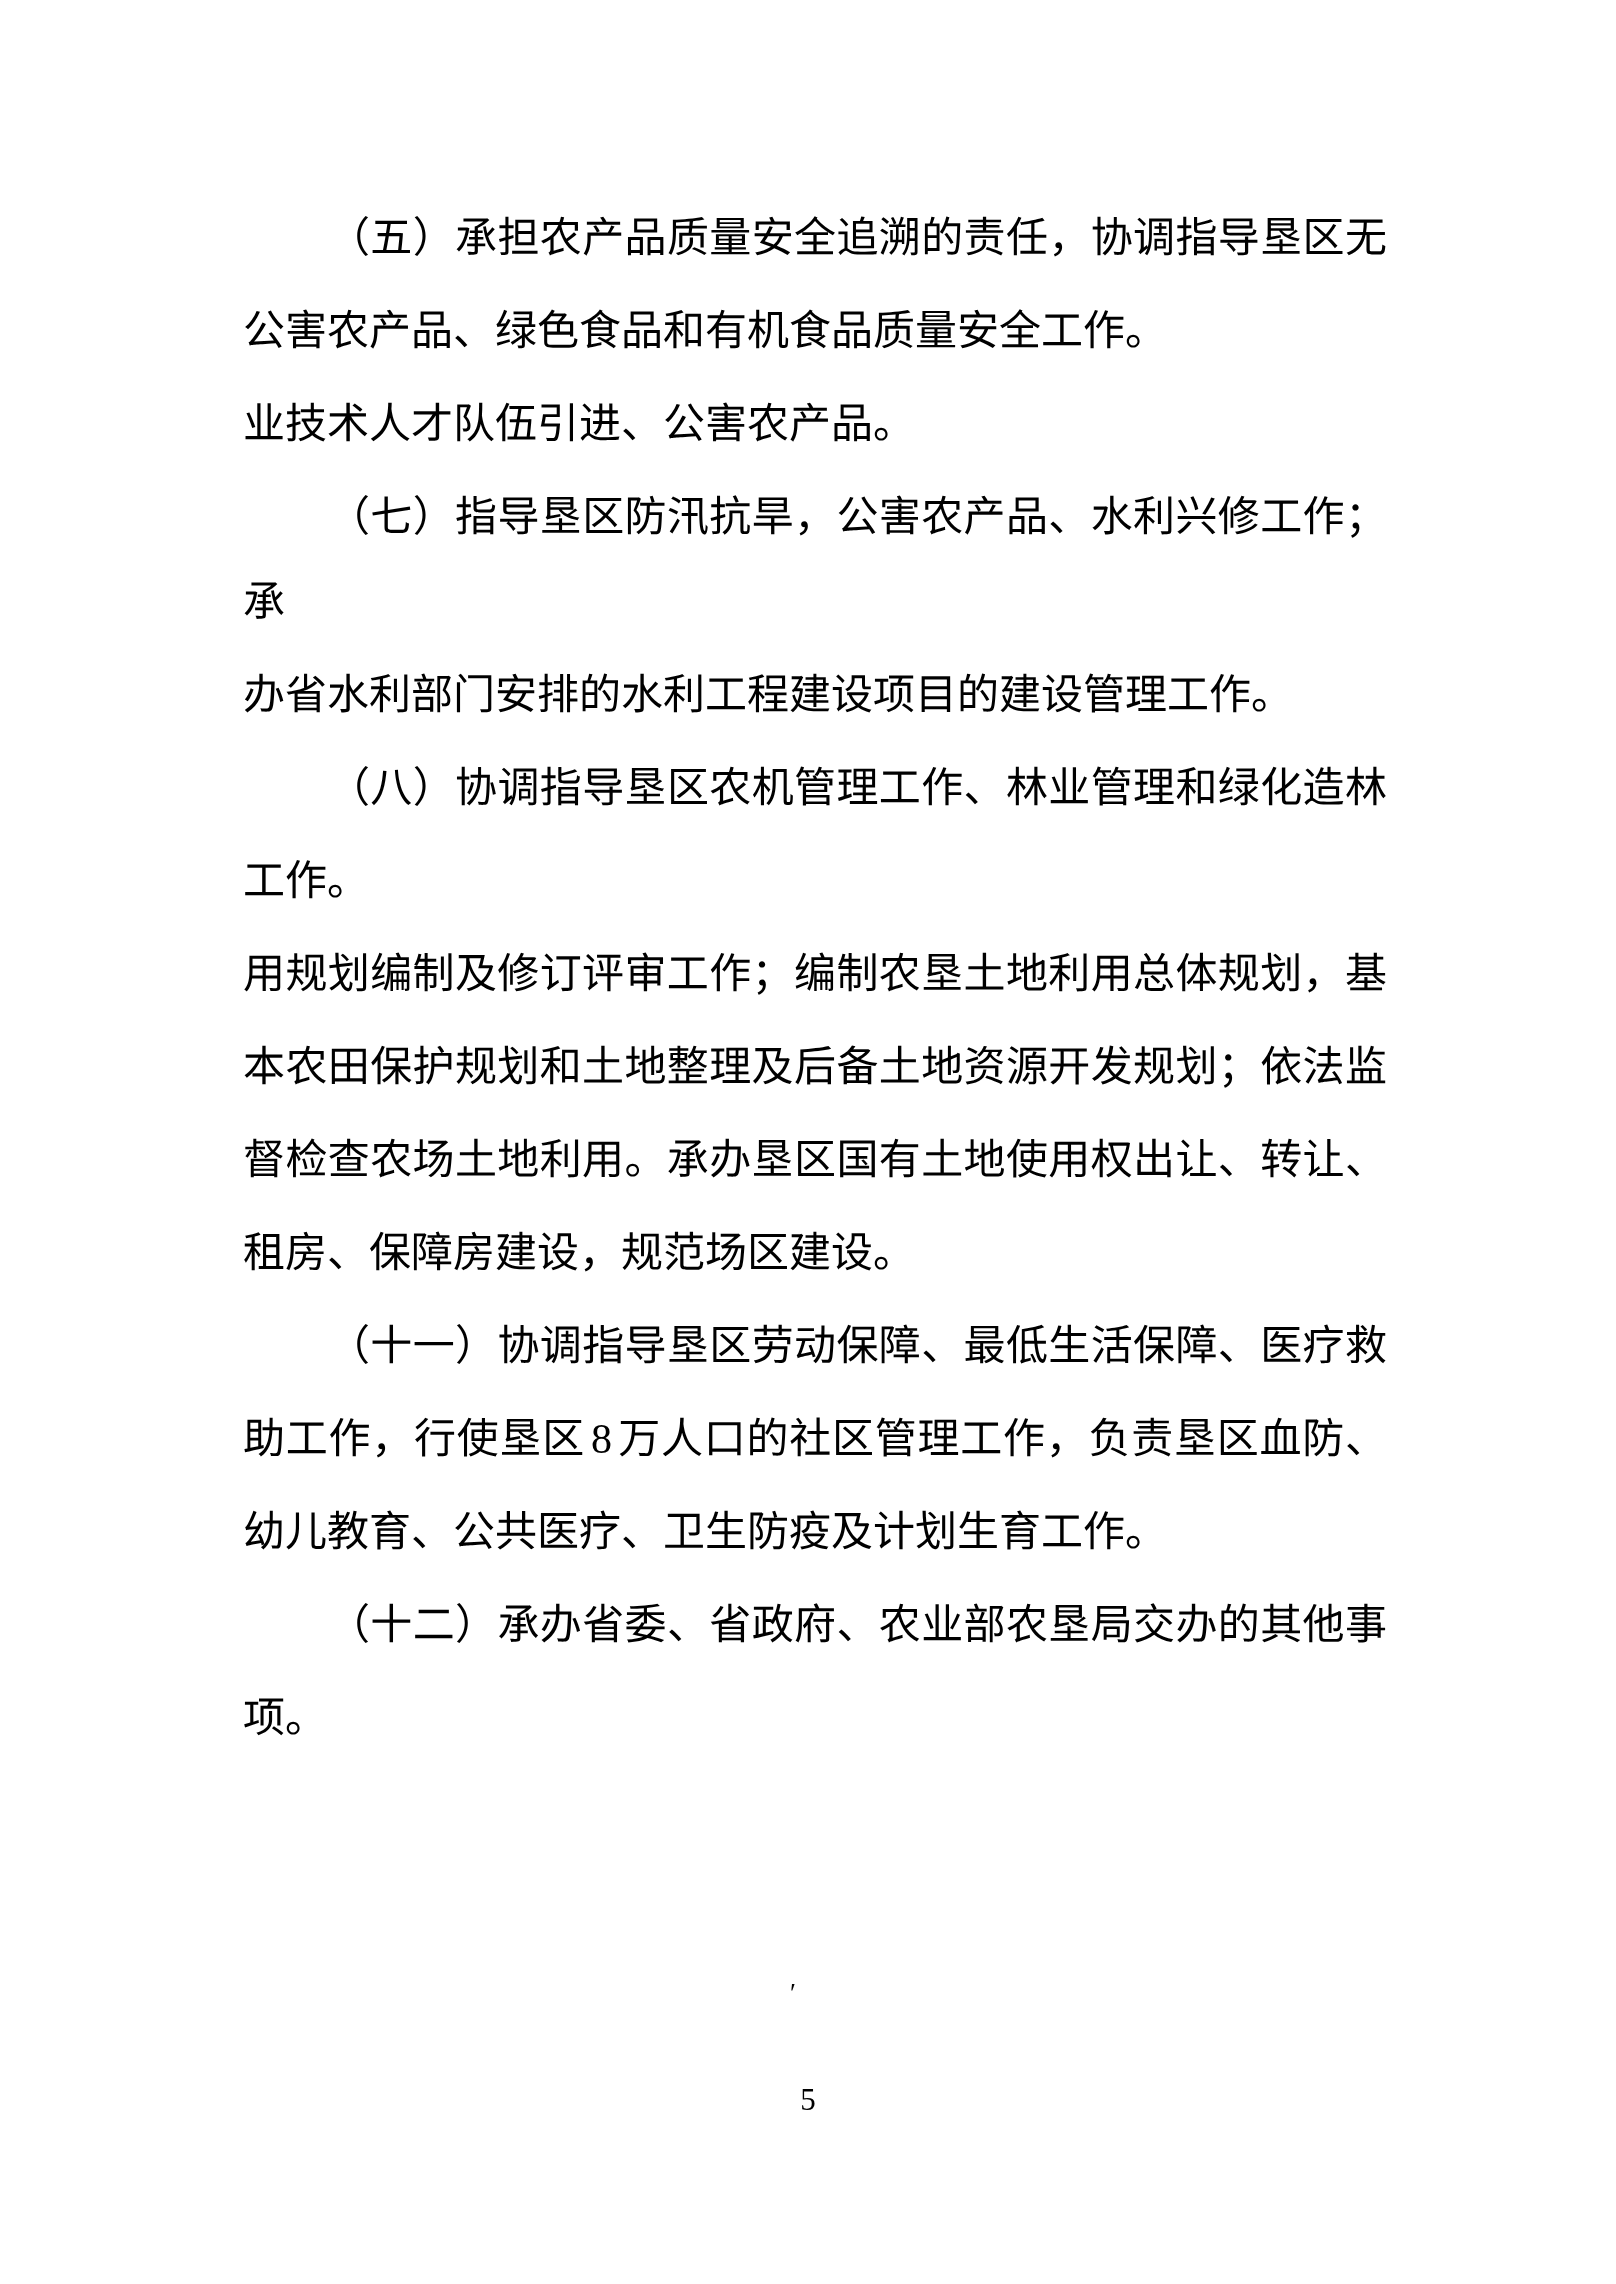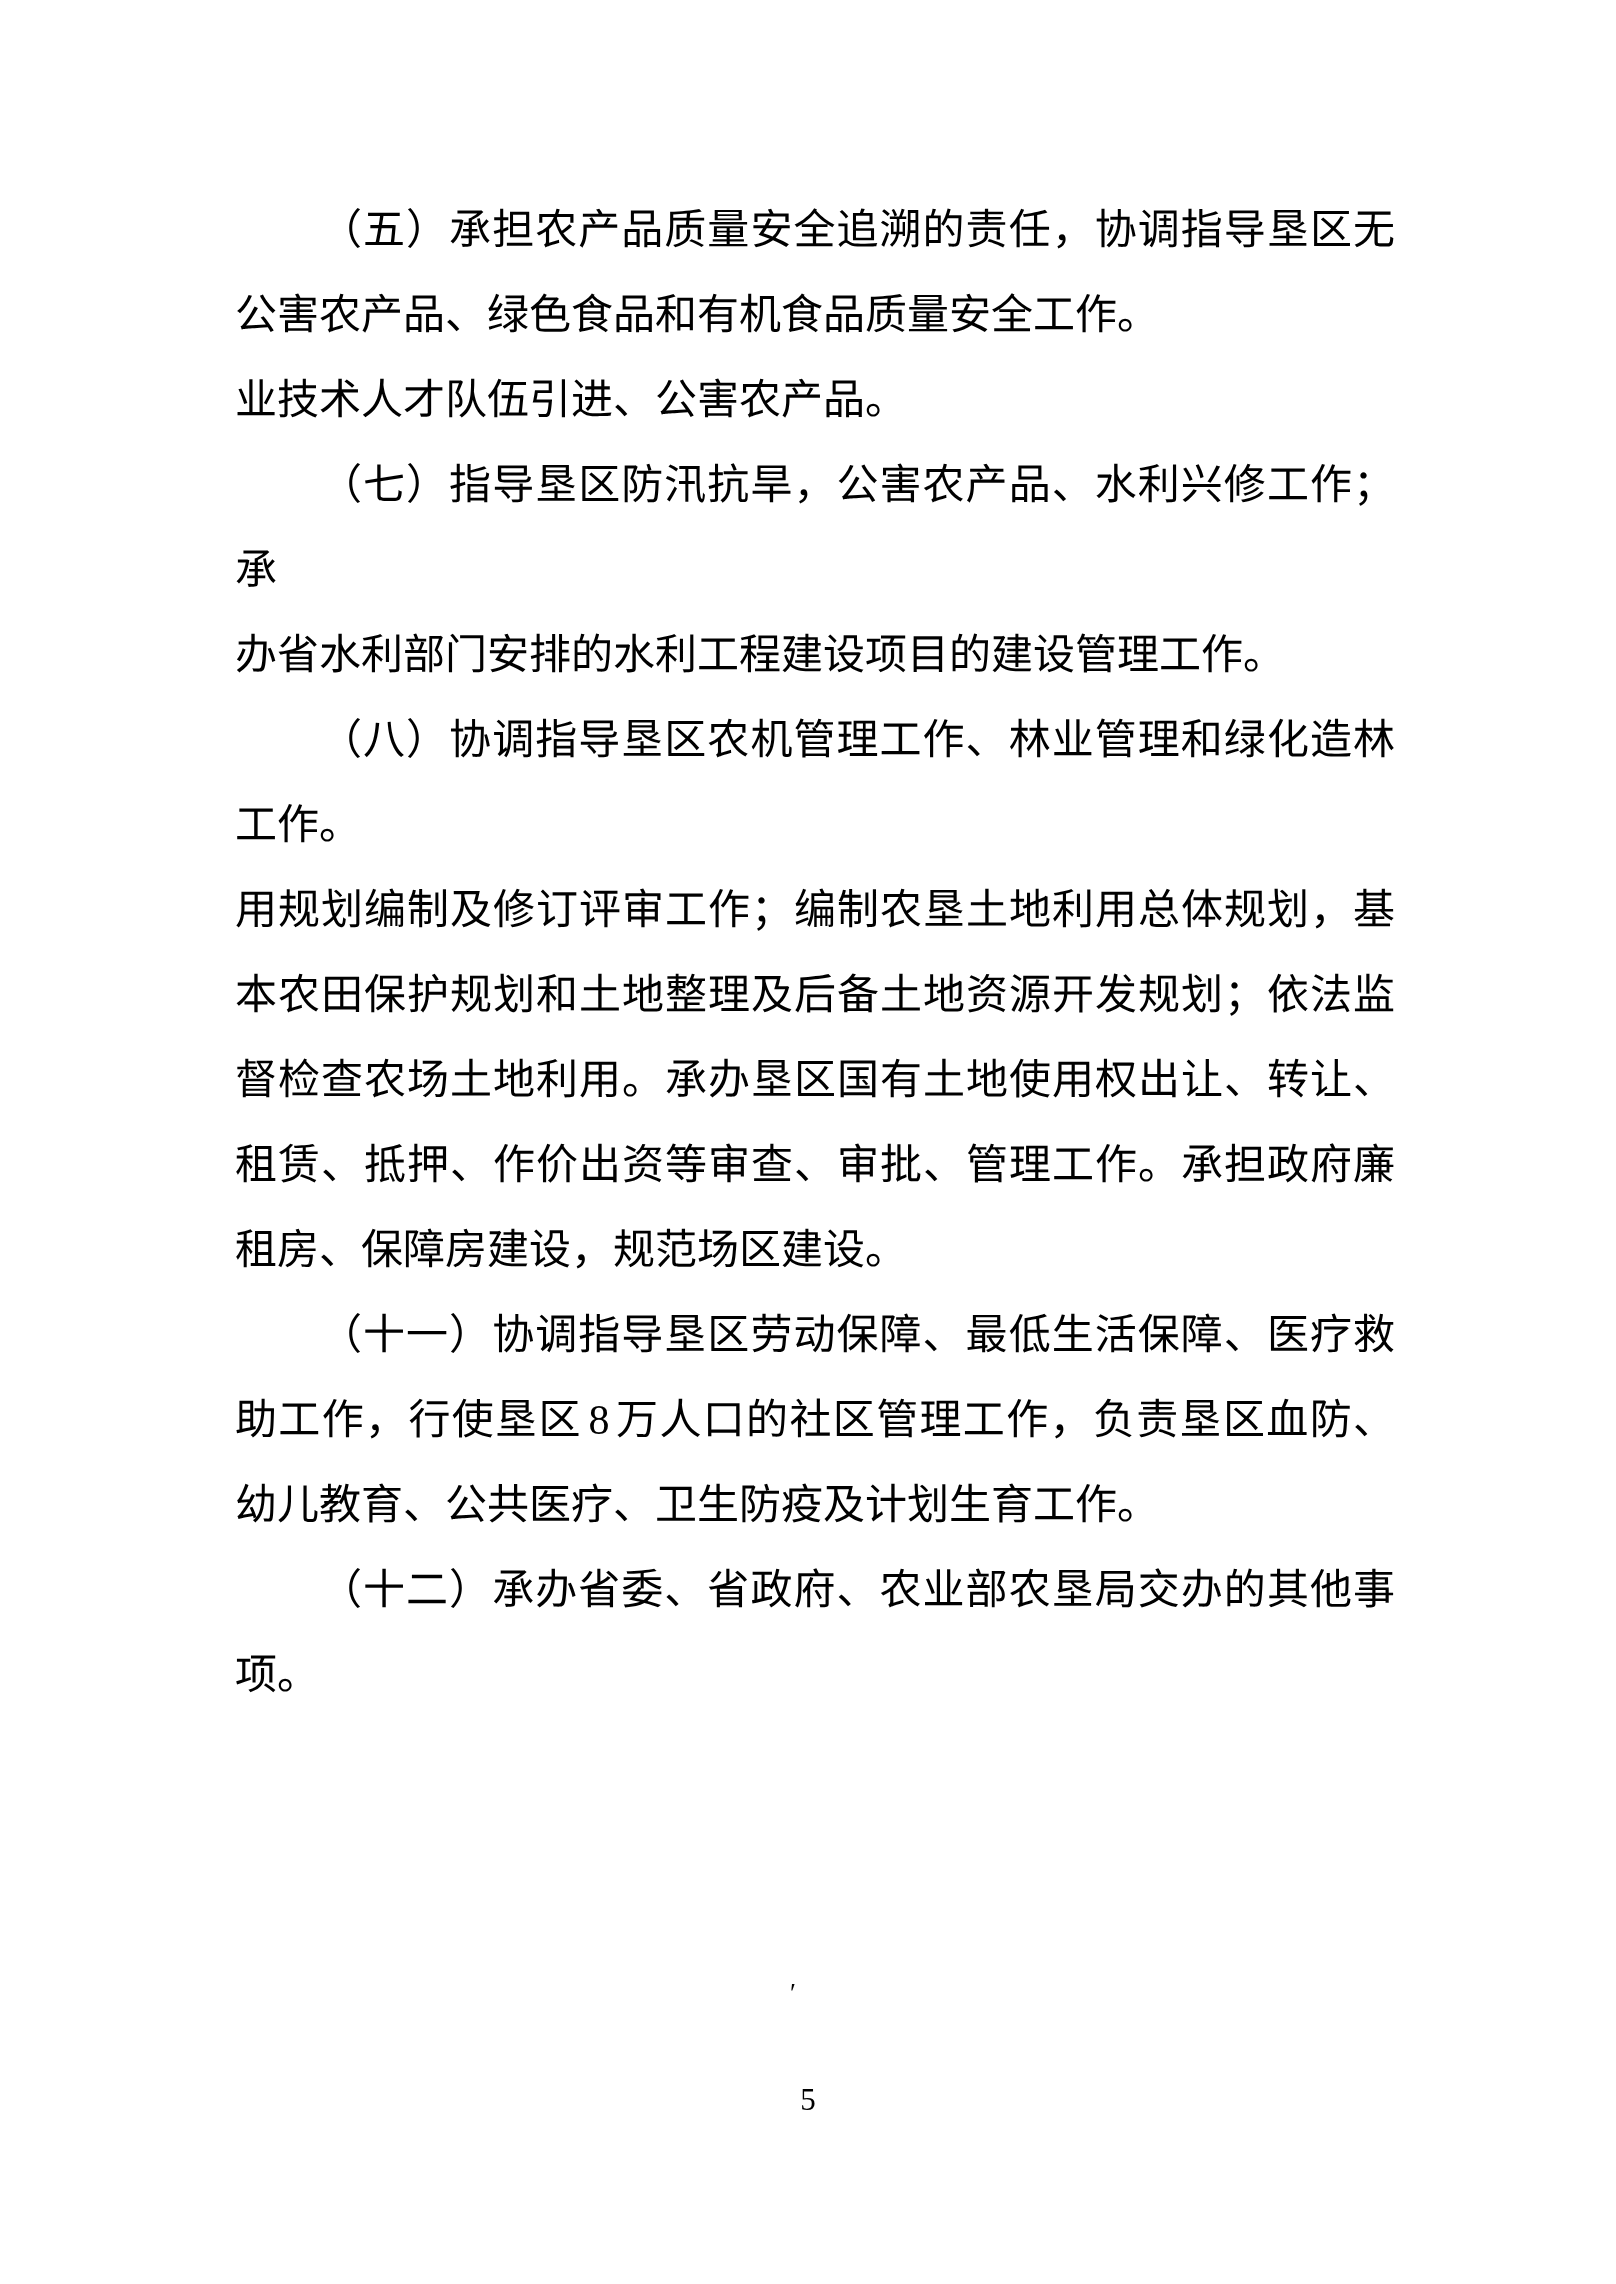--- a/index.html
+++ b/index.html
@@ -21,21 +21,21 @@
     left: 235px;
     top: 188px;
     width: 1160px;
     font-size: 42px;
     line-height: 85px;
     letter-spacing: 0;
     word-spacing: -5.2px;
     text-align: left;
   }
   .line {
-    margin: 0;
+    margin: 8px;
     padding: 0;
     white-space: normal;
   }
   .line.indent {
     text-indent: 85px;
   }
   .line.full {
     text-align: justify;
     text-align-last: justify;
   }
@@ -66,21 +66,20 @@
     <p class="line indent full">（五）承担农产品质量安全追溯的责任，协调指导垦区无</p>
     <p class="line">公害农产品、绿色食品和有机食品质量安全工作。</p>
     <p class="line">业技术人才队伍引进、公害农产品。</p>
     <p class="line indent full">（七）指导垦区防汛抗旱，公害农产品、水利兴修工作；承</p>
     <p class="line">办省水利部门安排的水利工程建设项目的建设管理工作。</p>
     <p class="line indent full">（八）协调指导垦区农机管理工作、林业管理和绿化造林</p>
     <p class="line">工作。</p>
     <p class="line full">用规划编制及修订评审工作；编制农垦土地利用总体规划，基</p>
     <p class="line full">本农田保护规划和土地整理及后备土地资源开发规划；依法监</p>
     <p class="line full">督检查农场土地利用。承办垦区国有土地使用权出让、转让、</p>
-    <p class="line full">租赁、抵押、作价出资等审查、审批、管理工作。承担政府廉</p>
     <p class="line">租房、保障房建设，规范场区建设。</p>
     <p class="line indent full">（十一）协调指导垦区劳动保障、最低生活保障、医疗救</p>
     <p class="line full">助工作，行使垦区 8 万人口的社区管理工作，负责垦区血防、</p>
     <p class="line">幼儿教育、公共医疗、卫生防疫及计划生育工作。</p>
     <p class="line indent full">（十二）承办省委、省政府、农业部农垦局交办的其他事</p>
     <p class="line">项。</p>
   </div>
 
   <span class="scan-mark">′</span>
 

